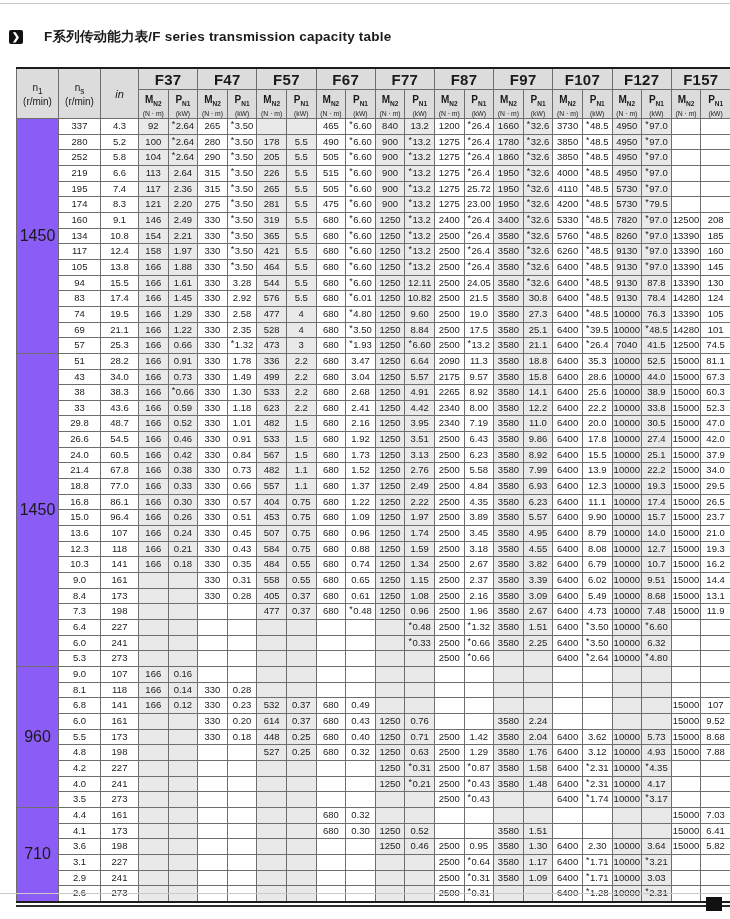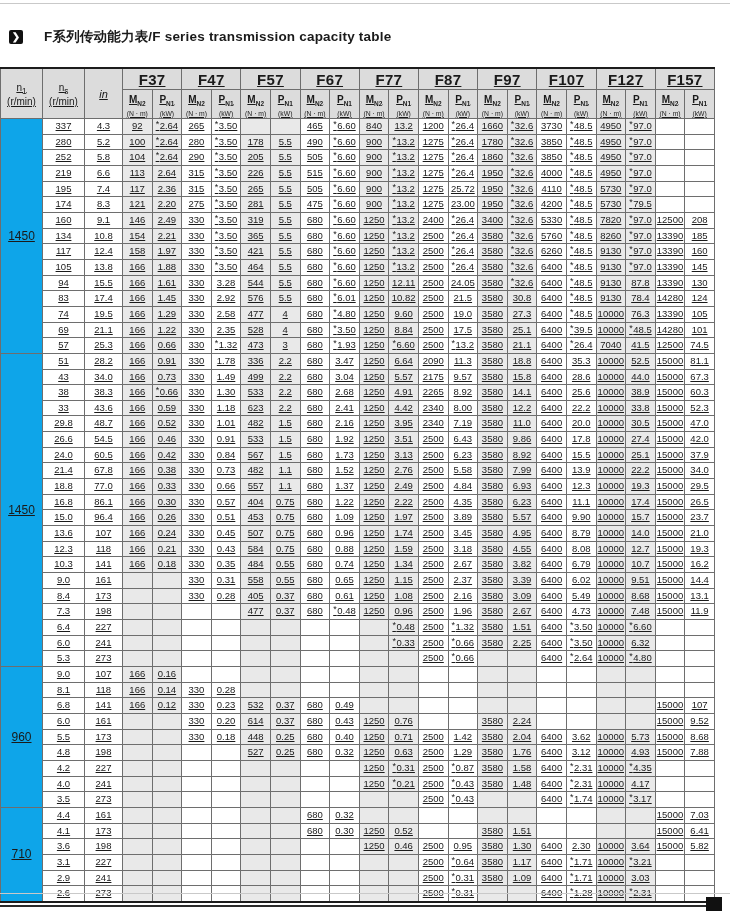--- a/index.html
+++ b/index.html
@@ -7,42 +7,42 @@
     width:730px;height:919px;position:relative;background:#fff;overflow:hidden;
     font-family:"Liberation Sans", sans-serif;color:#1a1a1a;
   }
   .top-edge{position:absolute;top:3px;left:0;width:730px;border-top:1px solid #c9c9c9;}
   .title-row{display:flex;align-items:center;gap:7px;margin:14px 0 7px 9px;}
   .title-icon{
     width:14px;height:14px;background:#111;color:#fff;border-radius:2px;
     font-size:10px;font-weight:bold;line-height:14px;text-align:center;flex:0 0 auto;
   }
   .title-text{font-size:13.5px;font-weight:bold;margin:14px;letter-spacing:.2px;}
-  .table-wrap{margin-left:0;width:714px;text-decoration:underline;}
+  .table-wrap{margin-left:16px;width:714px;}
   table.cap-table{
     border-collapse:collapse;table-layout:fixed;width:714px;
     border-top:2.5px solid #1c1c1c;border-bottom:2px solid #1c1c1c;
   }
   .col-n1{width:42px}.col-ns{width:42px}.col-in{width:38px}.col-v{width:29.6px}
   .cap-table th,.cap-table td{border:1px solid #6e6e6e;padding:0;text-align:center;overflow:hidden;}
   thead th{background:#dcdcdc;font-weight:normal;}
   tr.hrow1 th{height:20px;}
   tr.hrow2 th{height:28px;}
   th.fh{font-size:15px;font-weight:bold;letter-spacing:.3px;}
   th.corner .sym{display:block;font-size:10px;line-height:11px;margin-top:2px;}
   th.corner .unit{display:block;font-size:10px;line-height:10px;}
   th.corner sub,{font-size:7px;}
   th.corner{font-style:normal;}
   th.incol{font-style:italic;font-size:11px;}
   .sym2{display:block;font-size:10px;font-weight:bold;line-height:11px;margin-top:3px;}
   .sym2 sub{font-size:6.5px;font-weight:bold;}
   .unit2{display:block;font-size:6.8px;line-height:9px;color:#222;}
   tbody td{height:14.66px;font-size:9.5px;line-height:14.66px;background:#fff;white-space:nowrap;}
   td.shade{background:#e9e9e9;}
-  td.gcell{font-size:12px;background:#0ea5e9;}
+  td.gcell{font-size:16px;background:#8b5cf6;}
   td.nscell,td.incell{font-size:9.5px;}
   .ast{font-size:9px;position:relative;top:-2px;margin-right:.5px;}
   .double-rule{margin-top:2px;border-top:2px solid #2a2a2a;}
   .footer-line{position:absolute;left:0;top:893px;width:730px;border-top:1px solid #c9c9c9;}
   .footer-square{position:absolute;left:706px;top:897px;width:16px;height:14px;background:#111;}
 </style>
 </head>
 <body>
 
 <div class="top-edge"></div>

